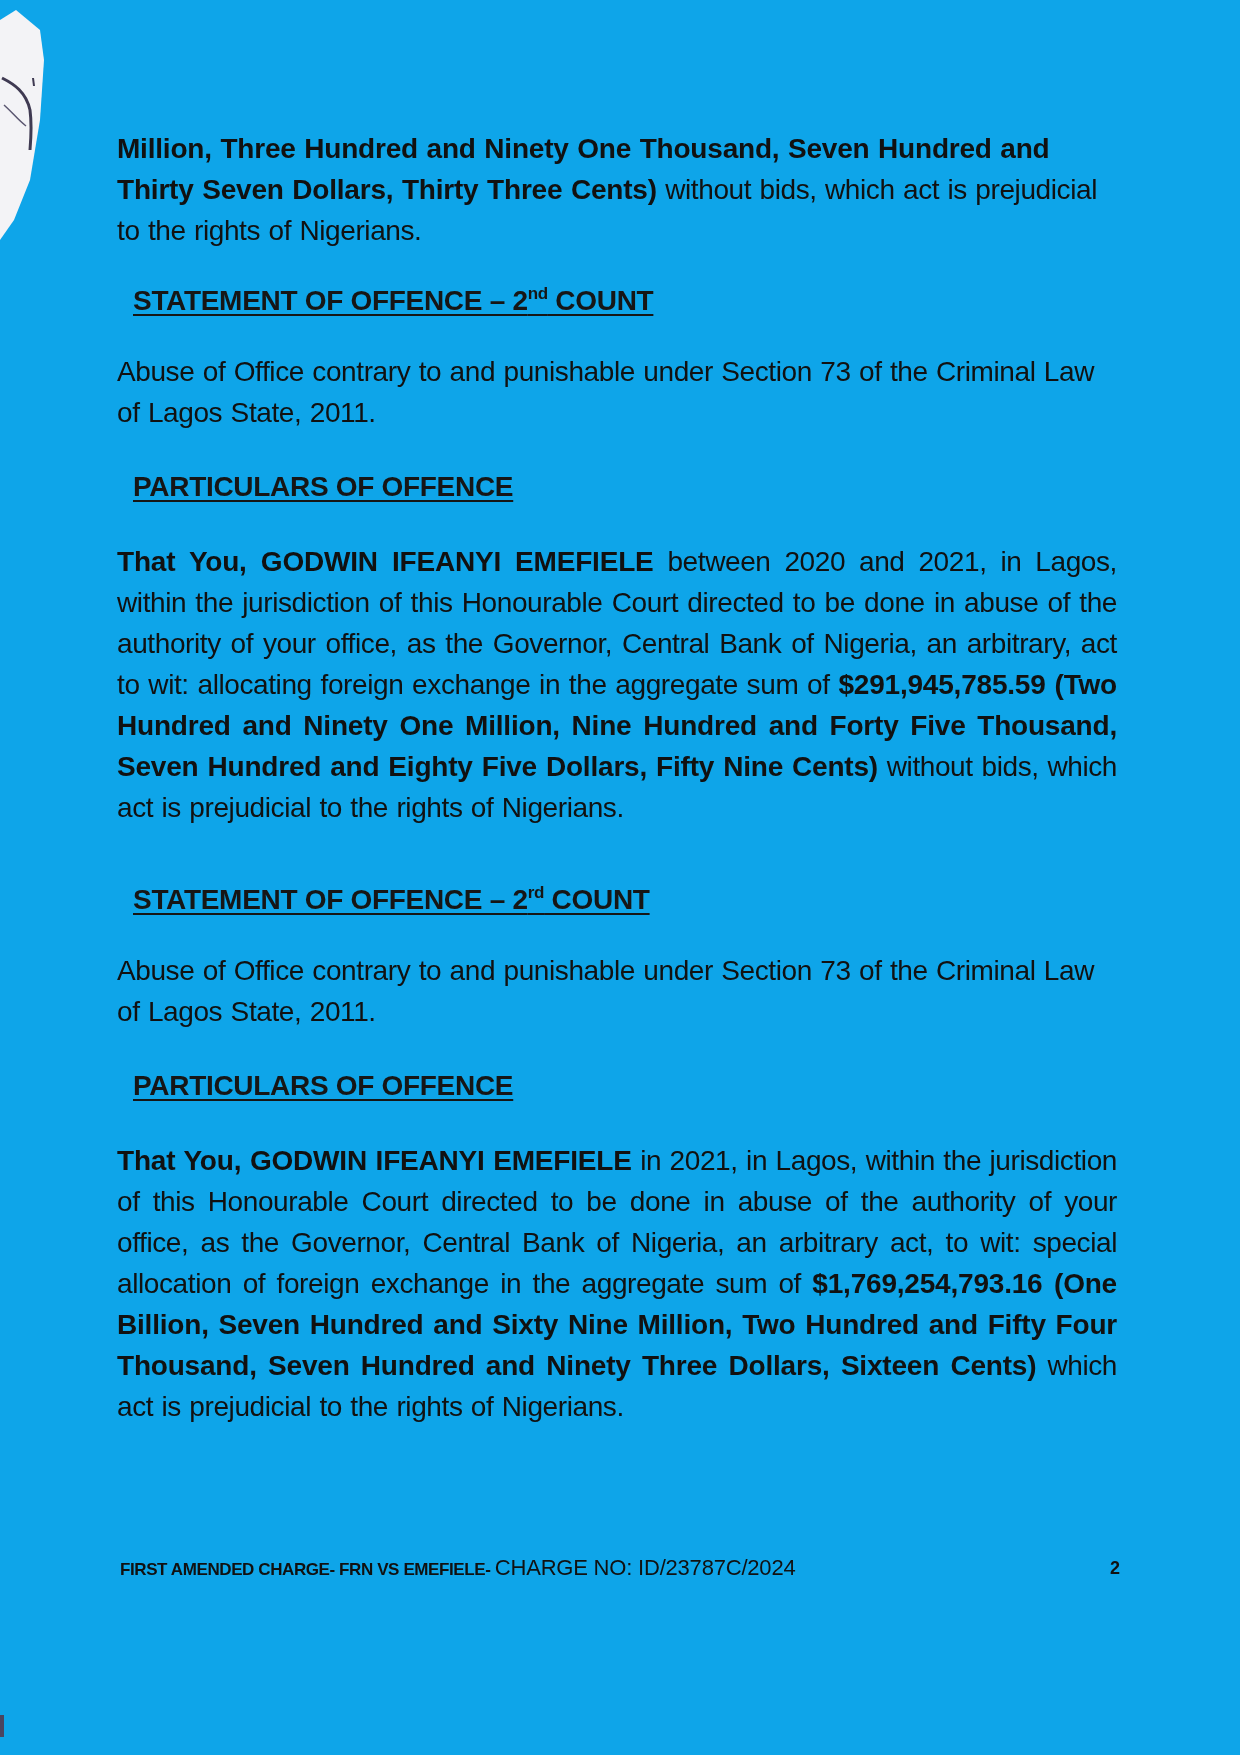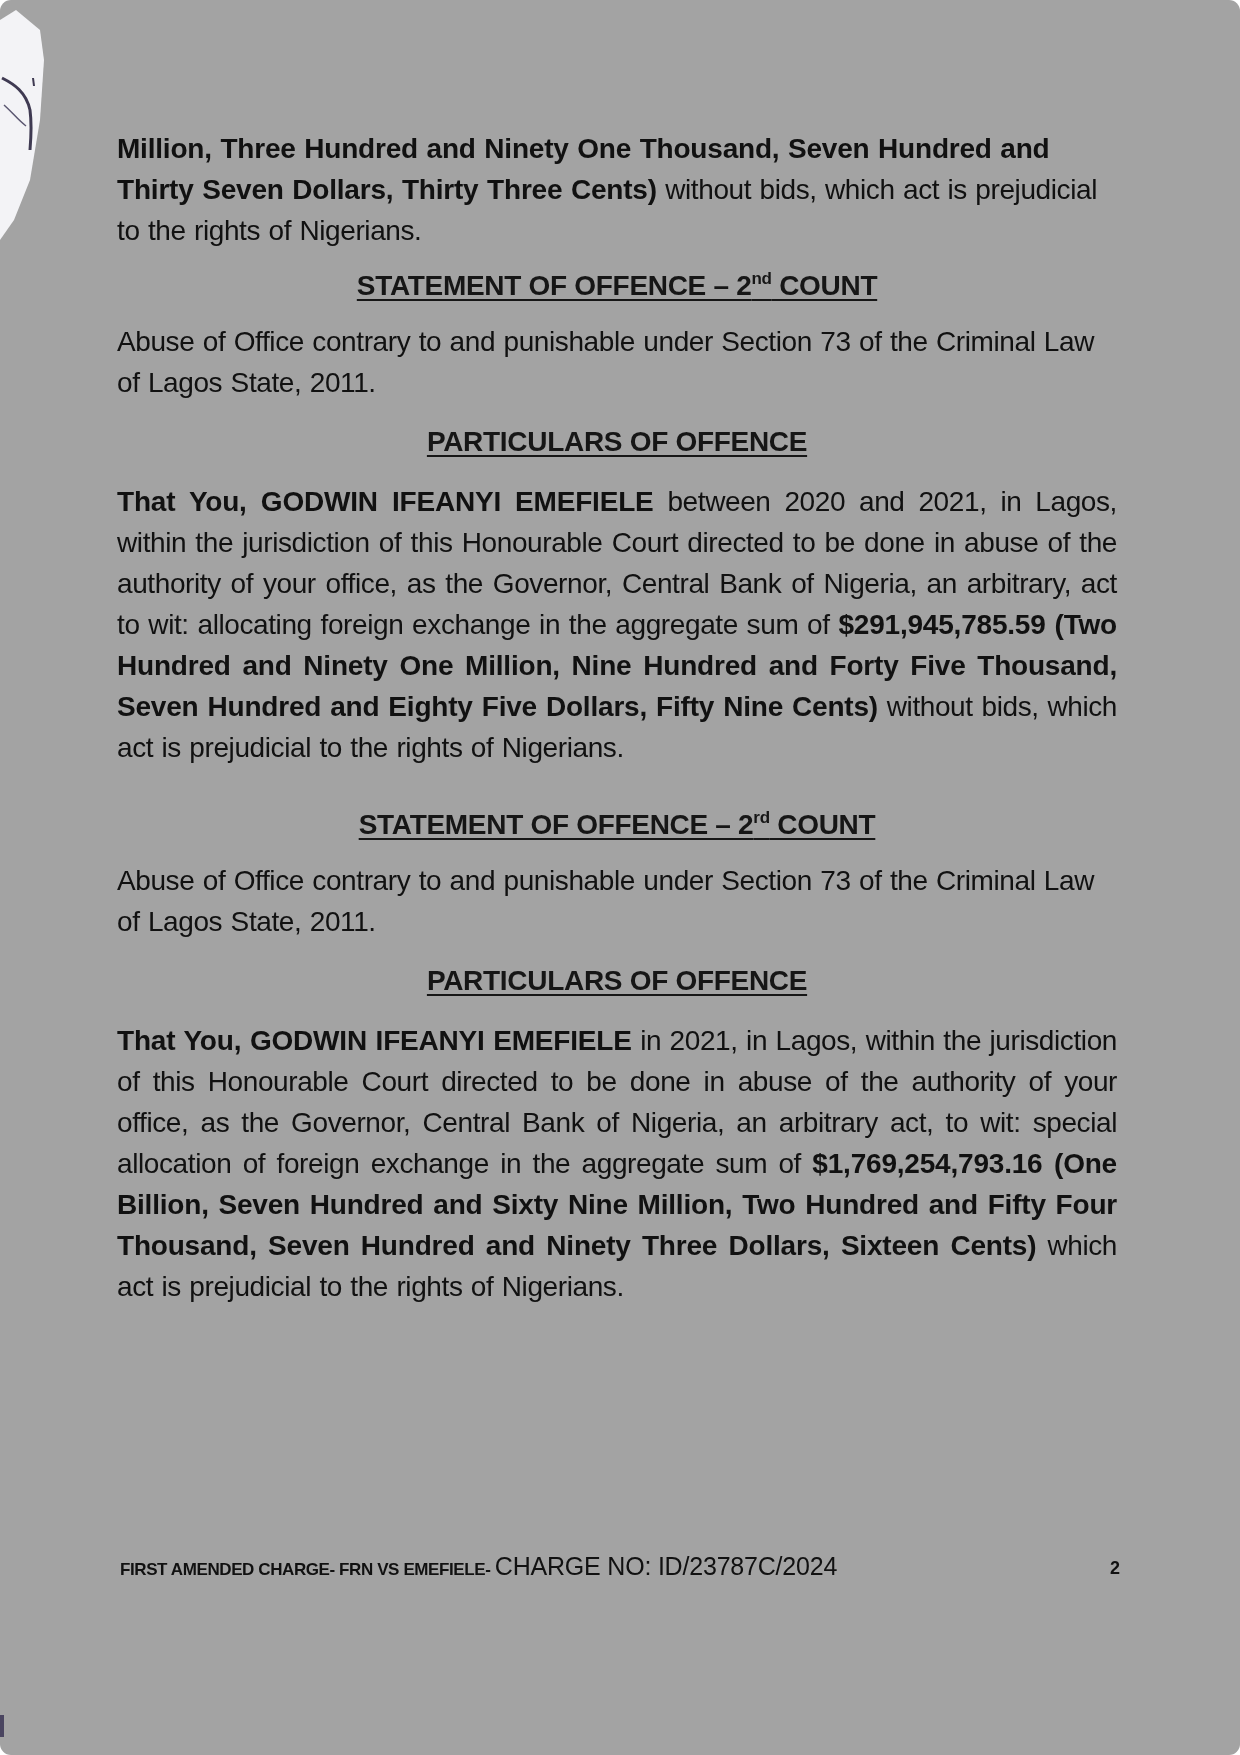--- a/index.html
+++ b/index.html
@@ -13,22 +13,21 @@
       position: relative;
       overflow: hidden;
       font-family: "Liberation Sans", "DejaVu Sans", sans-serif;
       color: #111111;
     }
     .page {
       position: absolute;
       left: 0; top: 0;
       width: 1240px;
       height: 1755px;
-      background: #a3a3a3;
-      border-radius: 11px;
+      background: #0ea5e9;
     }
     .scan-edge {
       position: absolute;
       left: 0;
       top: 0;
       width: 46px;
       height: 260px;
     }
     .scan-mark-bottom {
       position: absolute;
@@ -52,28 +51,27 @@
       word-spacing: 1px;
     }
     .justify {
       text-align: justify;
     }
     .para b {
       font-weight: bold;
       letter-spacing: -0.2px;
     }
     .heading {
-      text-align: center;
       font-size: 28px;
       line-height: 36px;
       font-weight: bold;
       text-decoration: underline;
       text-underline-offset: 4px;
       text-decoration-thickness: 2px;
-      margin: 1px;
+      margin: 16px;
       letter-spacing: -0.3px;
       color: #161616;
     }
     .heading sup {
       font-size: 17px;
       vertical-align: 11px;
       line-height: 0;
     }
     .gap-s { height: 16px; }
     .gap-m { height: 20px; }
@@ -88,21 +86,21 @@
     .footer-left {
       position: absolute;
       left: 0;
       bottom: 6px;
       font-size: 17px;
       font-weight: bold;
       letter-spacing: -0.4px;
       white-space: nowrap;
     }
     .footer-left .charge-no {
-      font-size: 25px;
+      font-size: 22px;
       font-weight: normal;
       letter-spacing: -0.2px;
     }
     .footer-page {
       position: absolute;
       right: 0;
       bottom: 8px;
       font-size: 18px;
       font-weight: bold;
     }

